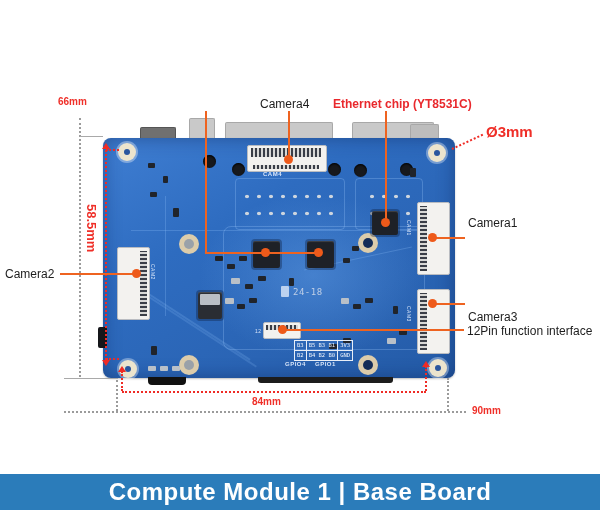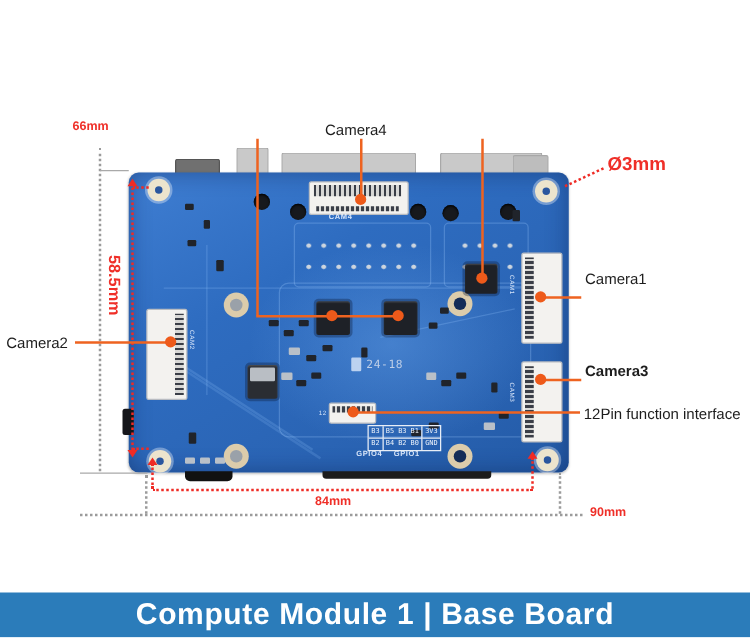--- a/index.html
+++ b/index.html
@@ -198,23 +198,24 @@
     <div class="smd" style="left:240px;top:200px;width:8px;height:5px;"></div>
     <div class="smd" style="left:226px;top:206px;width:8px;height:5px;"></div>
     <div class="smd" style="left:307px;top:30px;width:6px;height:9px;"></div>
     <div class="smd" style="left:48px;top:208px;width:6px;height:9px;"></div>
 
     <div style="position:absolute;left:45px;top:239px;width:38px;height:8px;background:#111;border-radius:0 0 4px 4px;"></div>
     <div style="position:absolute;left:155px;top:239px;width:135px;height:6px;background:#1c1c1c;border-radius:0 0 3px 3px;"></div>
   </div>
 
   <div class="lbl" style="left:260px;top:97px;">Camera4</div>
+  <div class="lbl red" style="left:333px;top:97px;">Ethernet chip (YT8531C)</div>
   <div class="lbl" style="left:468px;top:216px;">Camera1</div>
   <div class="lbl" style="left:5px;top:267px;">Camera2</div>
-  <div class="lbl" style="left:468px;top:290px;font-weight:bold;">Camera3</div>
+  <div class="lbl" style="left:468px;top:310px;">Camera3</div>
   <div class="lbl" style="left:467px;top:324px;">12Pin function interface</div>
 
   <div class="dim" style="left:58px;top:96px;">66mm</div>
   <div class="dim vdim" style="left:84px;top:204px;">58.5mm</div>
   <div class="dim" style="left:486px;top:123px;font-size:15px;">Ø3mm</div>
   <div class="dim" style="left:252px;top:396px;">84mm</div>
   <div class="dim" style="left:472px;top:405px;">90mm</div>
 
   <div class="oline" style="left:205px;top:111px;width:2px;height:142px;"></div>
   <div class="oline" style="left:205px;top:252px;width:115px;height:2px;"></div>

